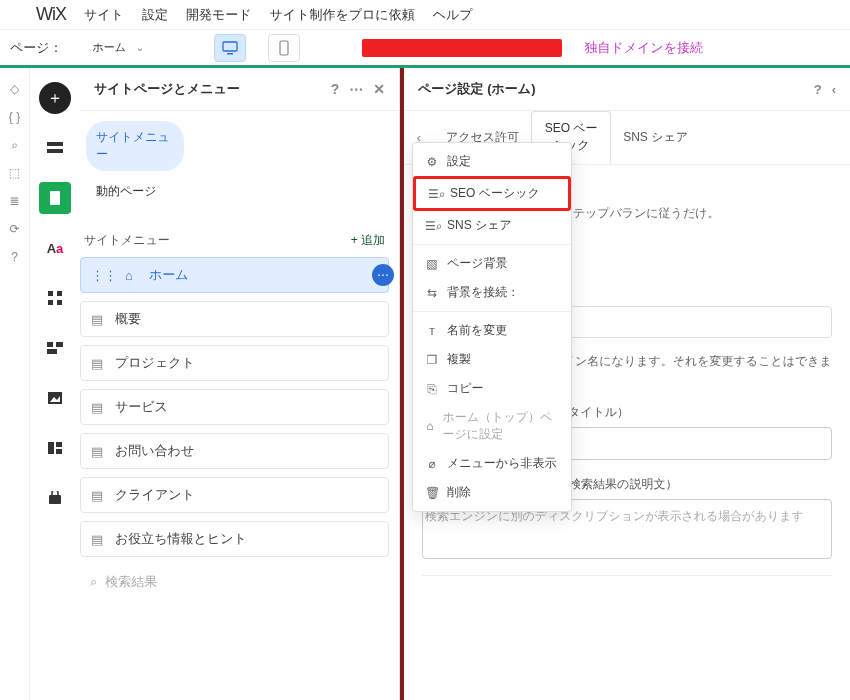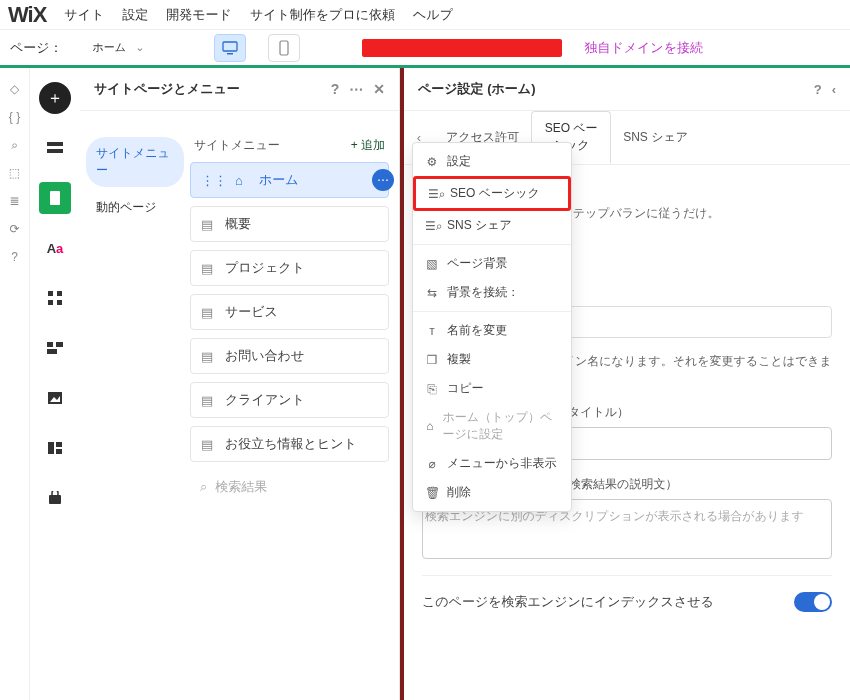--- a/index.html
+++ b/index.html
@@ -1,20 +1,20 @@
 <!DOCTYPE html>
 <html><head>
 <meta charset="utf-8">
 <style>
 * { box-sizing: border-box; margin: 0; padding: 0; font-family: -apple-system, "Helvetica Neue", Arial, sans-serif; }
 body { width: 850px; height: 700px; overflow: hidden; background: #fff; font-size: 13px; color: #333; }
 
 
 .topbar { height: 30px; display: flex; align-items: center; padding: 0 8px; border-bottom: 1px solid #eee; gap: 18px; }
-.logo { font-weight: 700; font-size: 22px; letter-spacing: -1px; }
+.logo { font-weight: 400; font-size: 18px; letter-spacing: -1px; margin-left: 28px; }
 .menu-item { font-size: 13px; cursor: pointer; }
 
 
 .toolbar { height: 38px; display: flex; align-items: center; padding: 0 10px; border-bottom: 3px solid #20a070; gap: 22px; }
 .page-label { font-size: 13px; }
 .page-select { font-size: 11px; padding: 2px 8px; border: none; text-align: right; }
 .chev { color: #888; margin-left: 6px; }
 .device-btn { width: 32px; height: 28px; border: 1px solid #ddd; border-radius: 4px; display: flex; align-items: center; justify-content: center; background: #fff; cursor: pointer; }
 .device-btn.active { background: #d7e9ff; border-color: #b6d4ff; }
 .redbar { width: 200px; height: 18px; background: #f02020; border-radius: 2px; }
@@ -23,24 +23,24 @@
 
 .main { display: flex; height: calc(700px - 30px - 38px); }
 .rail { width: 30px; background: #fff; border-right: 1px solid #eee; display: flex; flex-direction: column; align-items: center; gap: 14px; padding-top: 14px; font-size: 12px; color: #888; }
 .rail span { cursor: pointer; }
 
 .toolsbar { width: 50px; background: #fff; display: flex; flex-direction: column; align-items: center; gap: 18px; padding-top: 14px; }
 .tool { width: 32px; height: 32px; display: flex; align-items: center; justify-content: center; border-radius: 50%; cursor: pointer; font-size: 16px; }
 .tool.add { background: #222; color: #fff; }
 .tool.green { background: #1aaa55; color: #fff; border-radius: 4px; }
 
-.panel { width: 320px; background: #fff; border-right: 1px solid #e5e5e5; display: flex; flex-direction: column; position: relative; gap: 16px; }
+.panel { width: 320px; background: #fff; border-right: 1px solid #e5e5e5; display: flex; flex-direction: column; position: relative; }
 .panel-head { display: flex; align-items: center; justify-content: space-between; padding: 12px 14px; font-weight: 600; border-bottom: 1px solid #eee; }
 .panel-head .icons { display: flex; gap: 10px; color: #888; font-size: 14px; }
-.panel-body { display: flex; height: 100%; }
+.panel-body { display: flex; height: 100%; flex-direction: column; }
 .side-tabs { width: 110px; padding: 10px 6px; }
 .side-tab { padding: 8px 10px; border-radius: 20px; font-size: 12px; cursor: pointer; margin-bottom: 4px; }
 .side-tab.active { background: #e2edff; color: #2a6cd4; }
 .pages-col { flex: 1; padding: 10px 10px 0 0; }
 .pages-head { display: flex; justify-content: space-between; align-items: center; font-size: 12px; color: #555; margin-bottom: 8px; padding: 0 4px; }
 .add-link { color: #14532d; cursor: pointer; }
 .page-item { display: flex; align-items: center; gap: 8px; border: 1px solid #e5e5e5; border-radius: 4px; padding: 8px 10px; margin-bottom: 8px; font-size: 13px; cursor: pointer; color: #444; }
 .page-item.active { background: #e2edff; border-color: #b6d4ff; color: #2a6cd4; position: relative; }
 .page-item .pi-icon { width: 16px; color: #888; font-size: 13px; }
 .page-item.active .pi-icon { color: #2a6cd4; }
@@ -272,24 +272,20 @@
         <span class="link">URL を開く</span>
       </div>
 
       <div class="field-label">タイトルタグ（検索結果のタイトル）</div>
       <input class="text-input" value="ホーム | パーツ作成用" style="">
 
       <div class="field-label">メタディスクリプション（検索結果の説明文）</div>
       <div class="textarea">検索エンジンに別のディスクリプションが表示される場合があります</div>
 
       <div class="hr"></div>
-      <div class="toggle-row">
-        <span>このページを検索エンジンにインデックスさせる</span>
-        <div class="toggle"></div>
-      </div>
     </div>
   </div>
 </div>
 
 <div class="ctx-menu">
   <div class="ctx-item">
       <span class="ci-icon">⚙</span>
       <span>設定</span>
     </div>
   <div class="ctx-item ctx-highlight">

